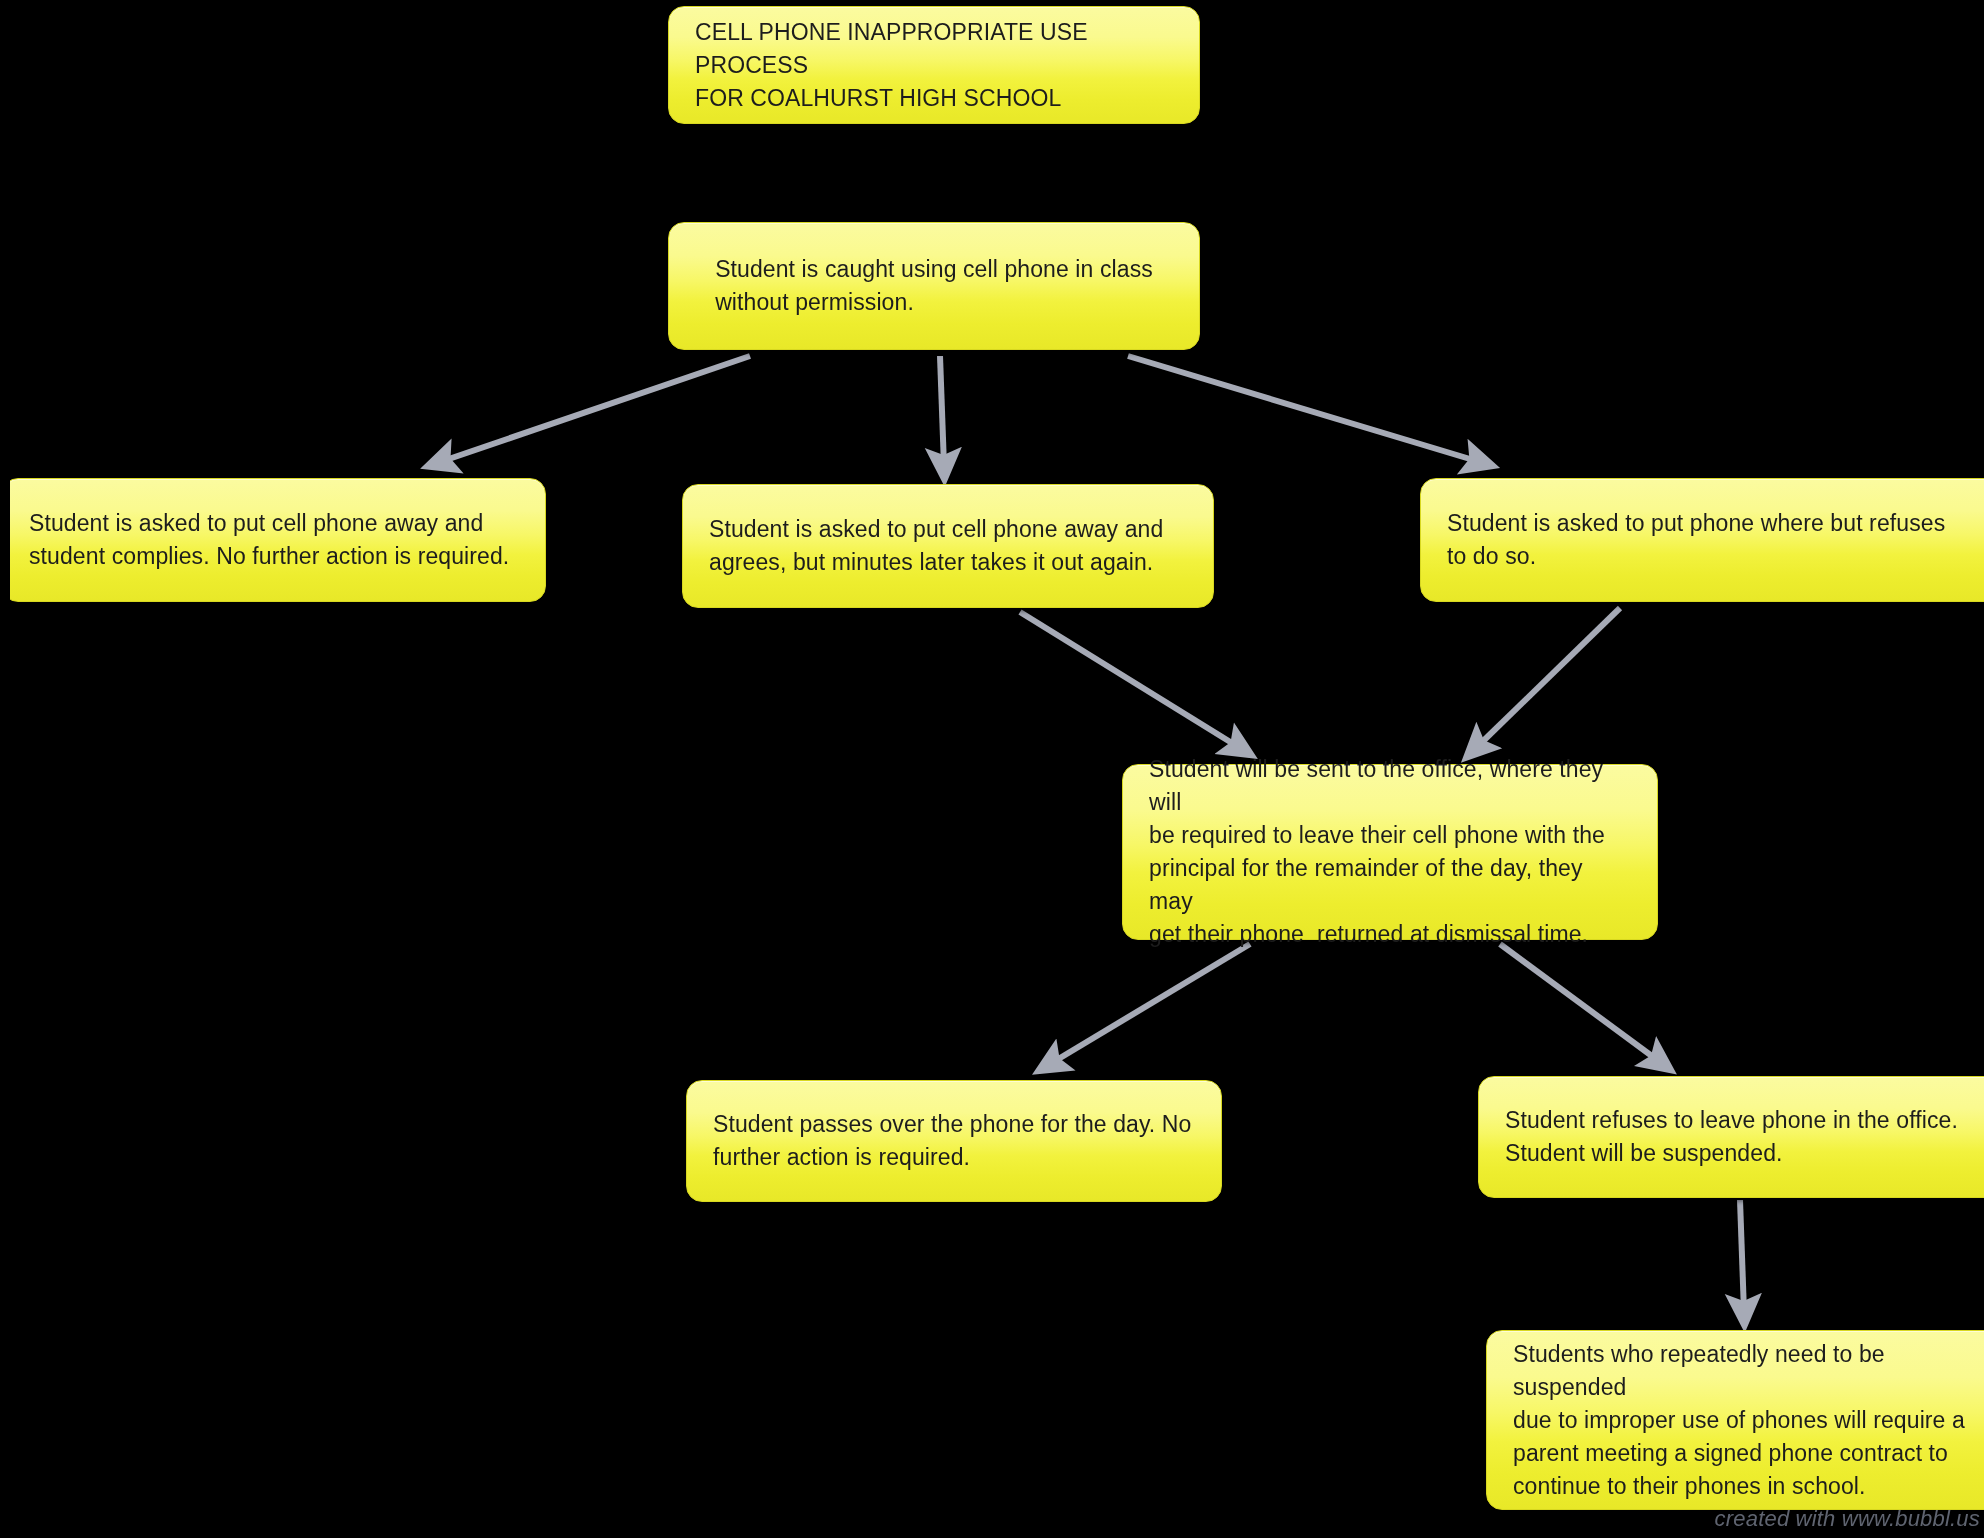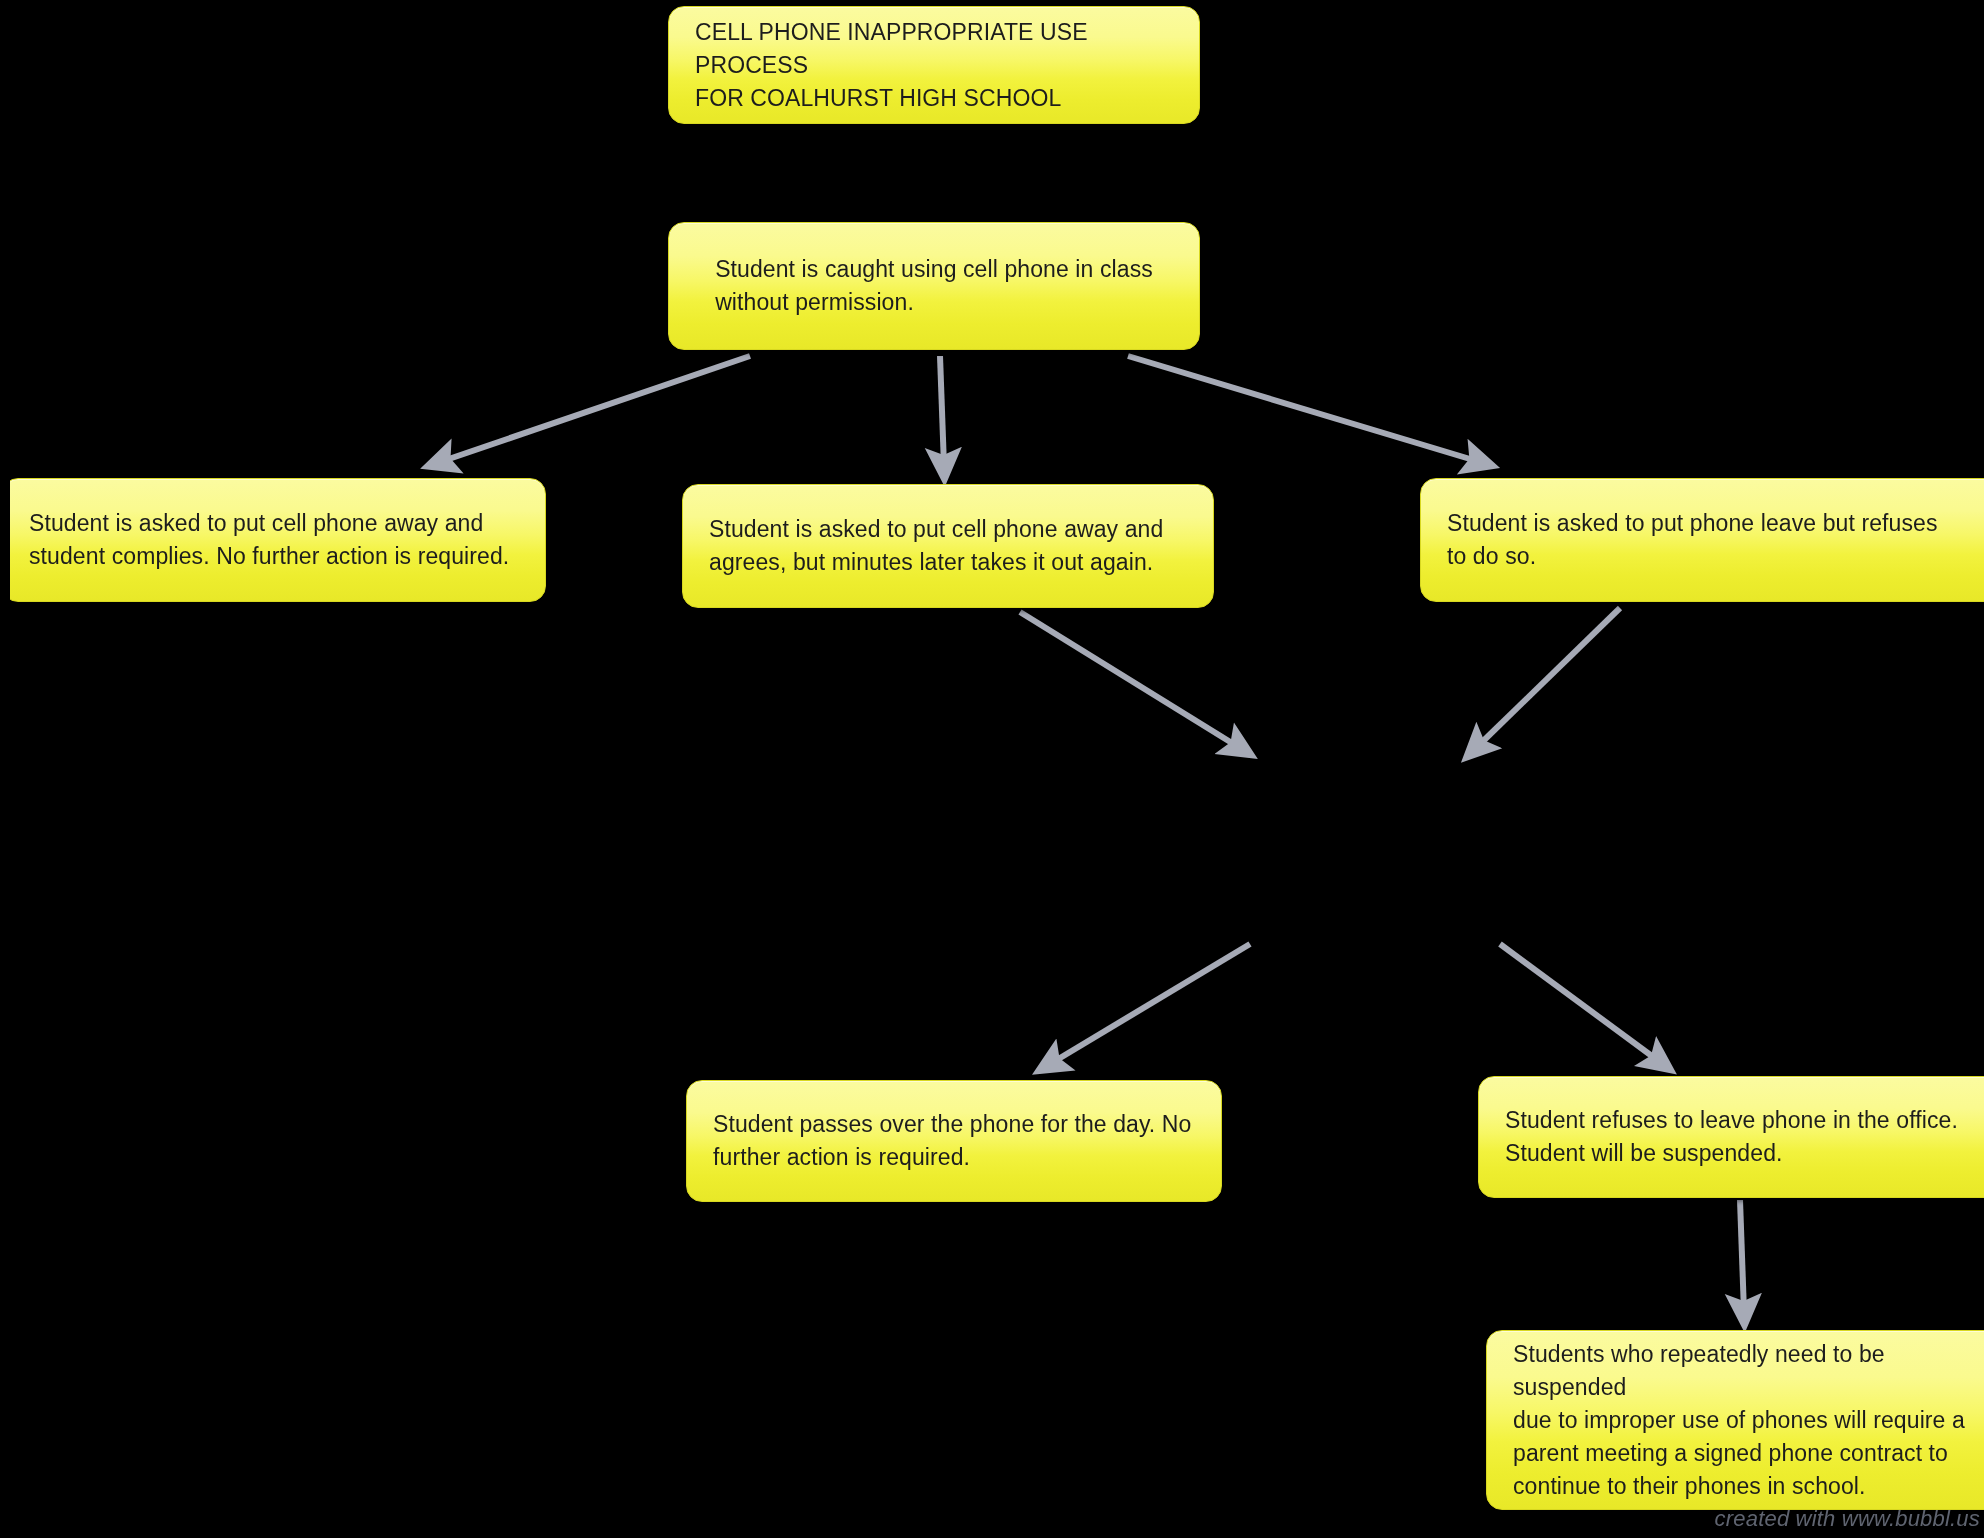--- a/index.html
+++ b/index.html
@@ -133,24 +133,30 @@
     <div class="node-text">Student is asked to put cell phone away and
 student complies. No further action is required.</div>
   </div>
 
   <div class="node" id="node-takes-out">
     <div class="node-text">Student is asked to put cell phone away and
 agrees, but minutes later takes it out again.</div>
   </div>
 
   <div class="node" id="node-refuses">
-    <div class="node-text">Student is asked to put phone leave but refuses
+    <div class="node-text">Student is asked to put phone where but refuses
 to do so.</div>
   </div>
 
+  <div class="node" id="node-office">
+    <div class="node-text">Student will be sent to the office, where they will
+be required to leave their cell phone with the
+principal for the remainder of the day, they may
+get their phone  returned at dismissal time.</div>
+  </div>
 
   <div class="node" id="node-passes">
     <div class="node-text">Student passes over the phone for the day. No
 further action is required.</div>
   </div>
 
   <div class="node" id="node-suspended">
     <div class="node-text">Student refuses to leave phone in the office.
 Student will be suspended.</div>
   </div>

